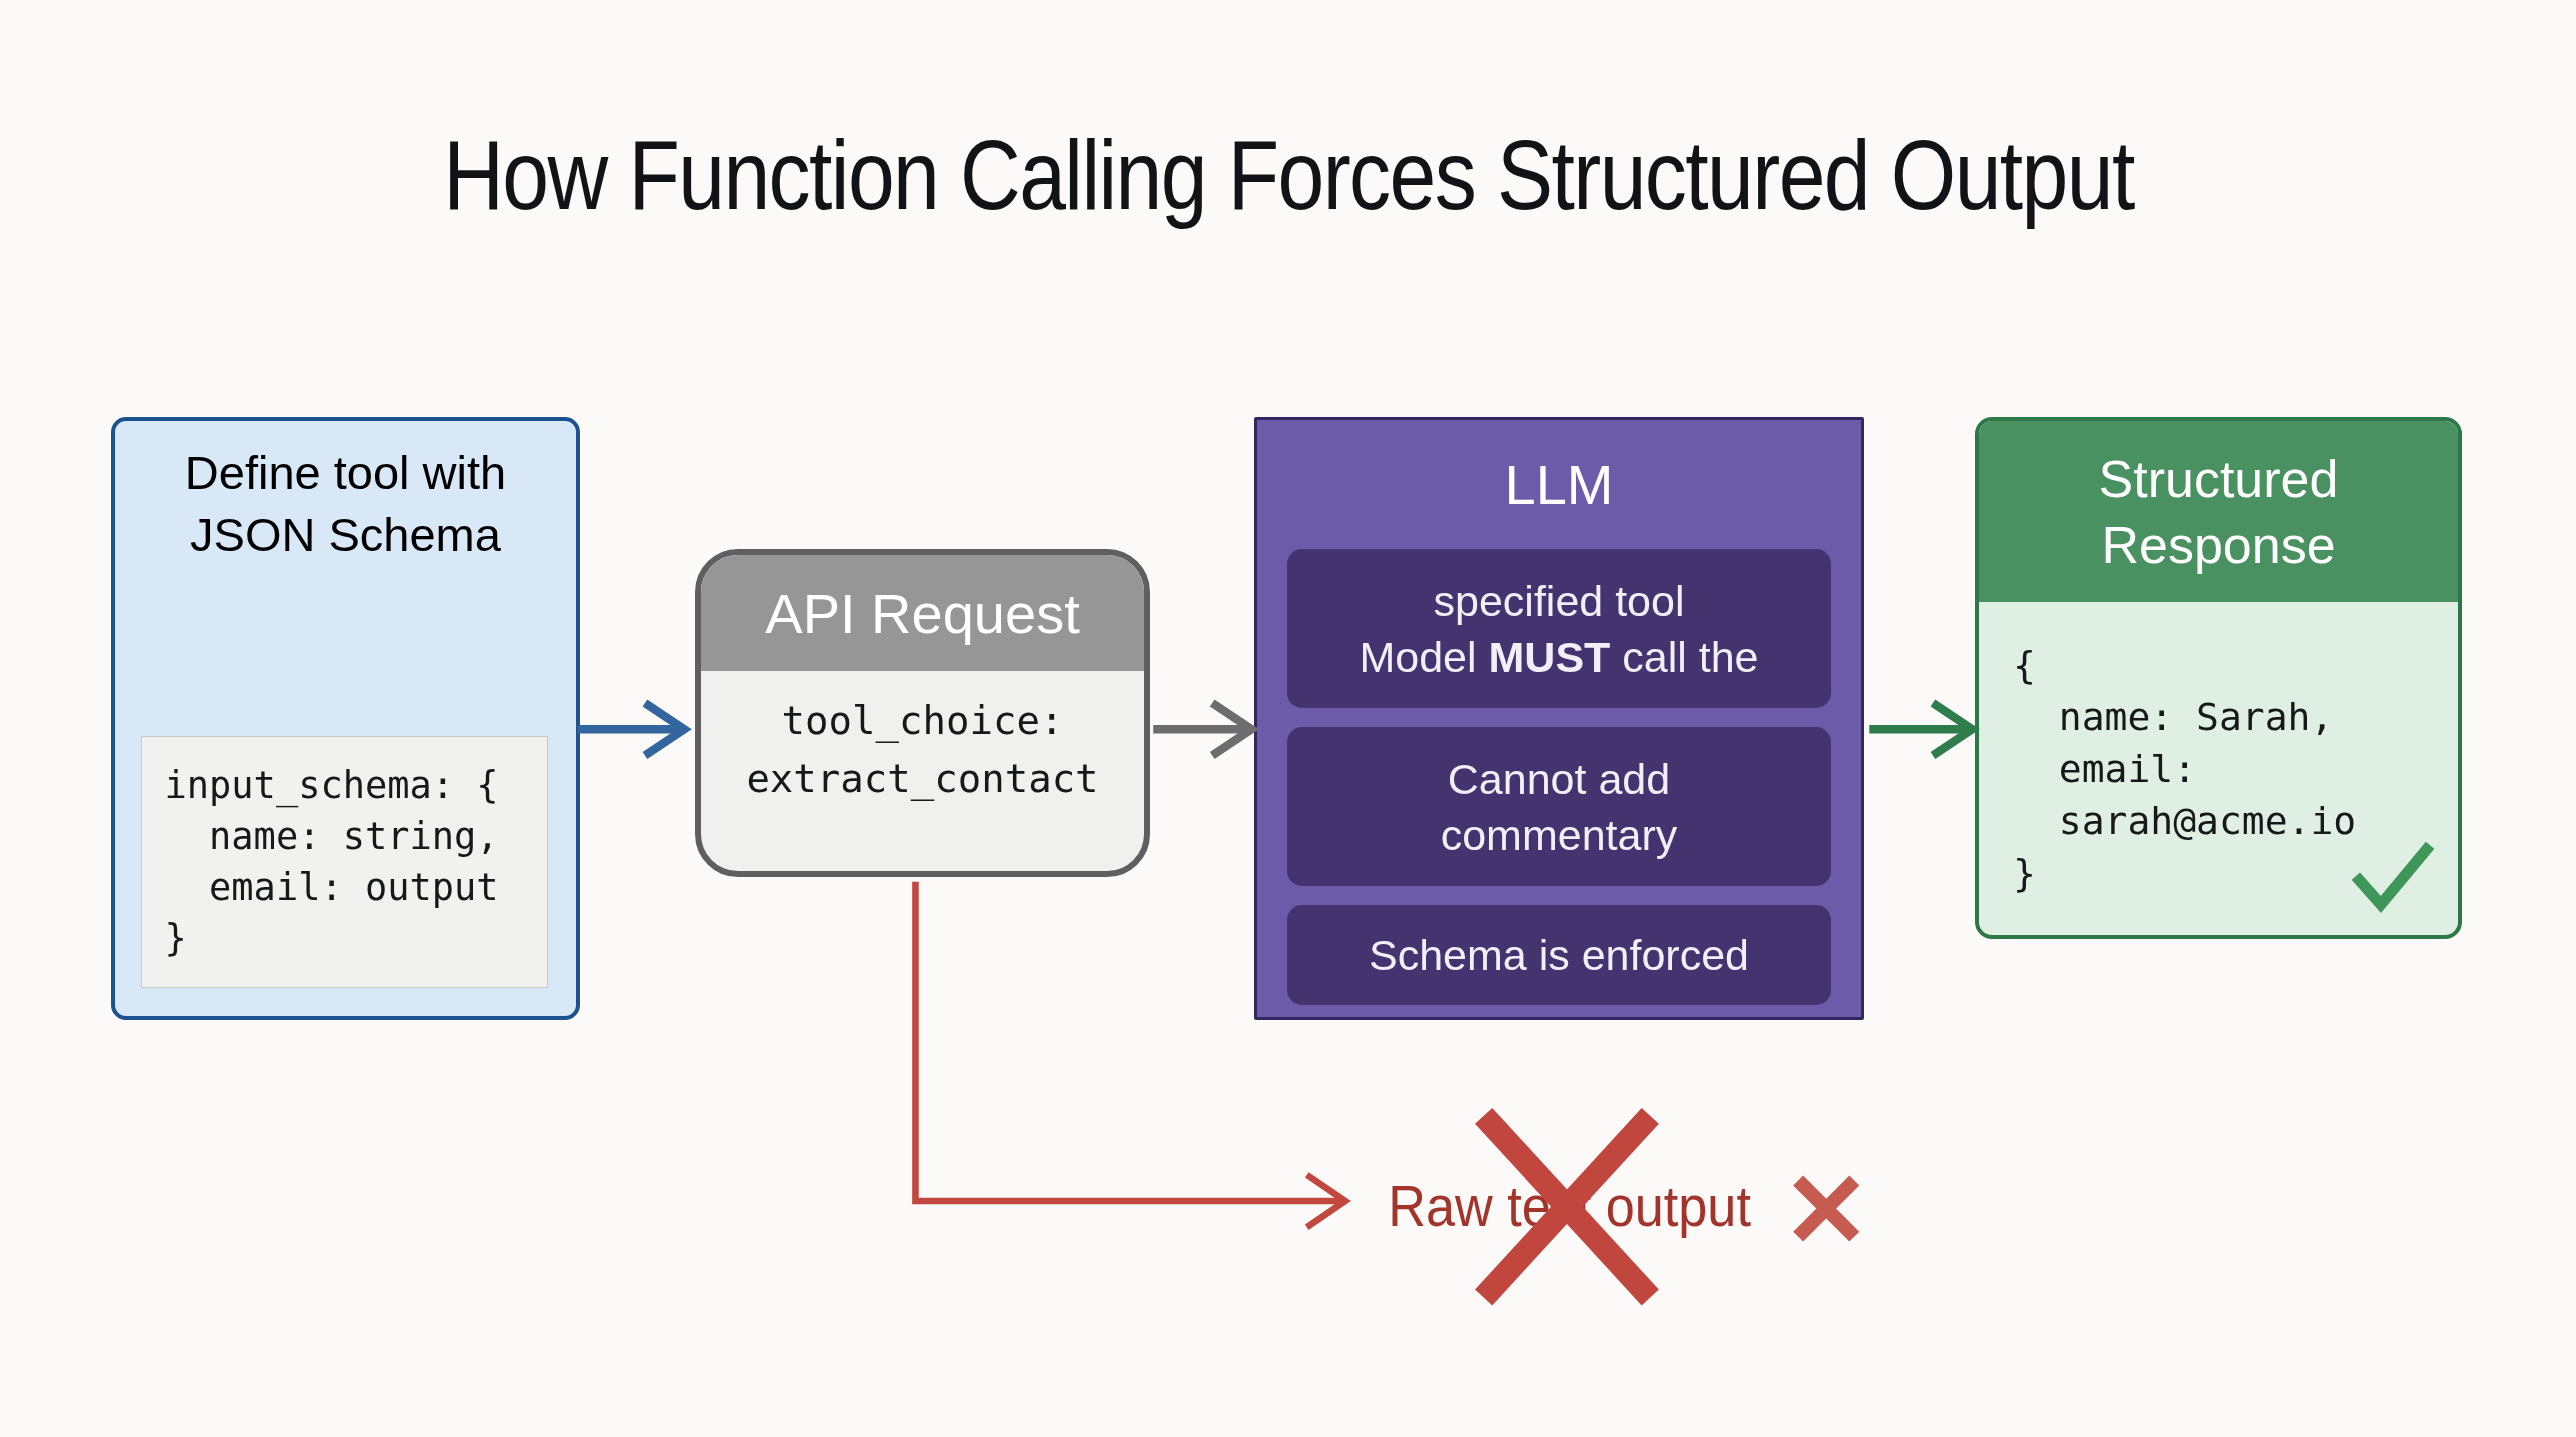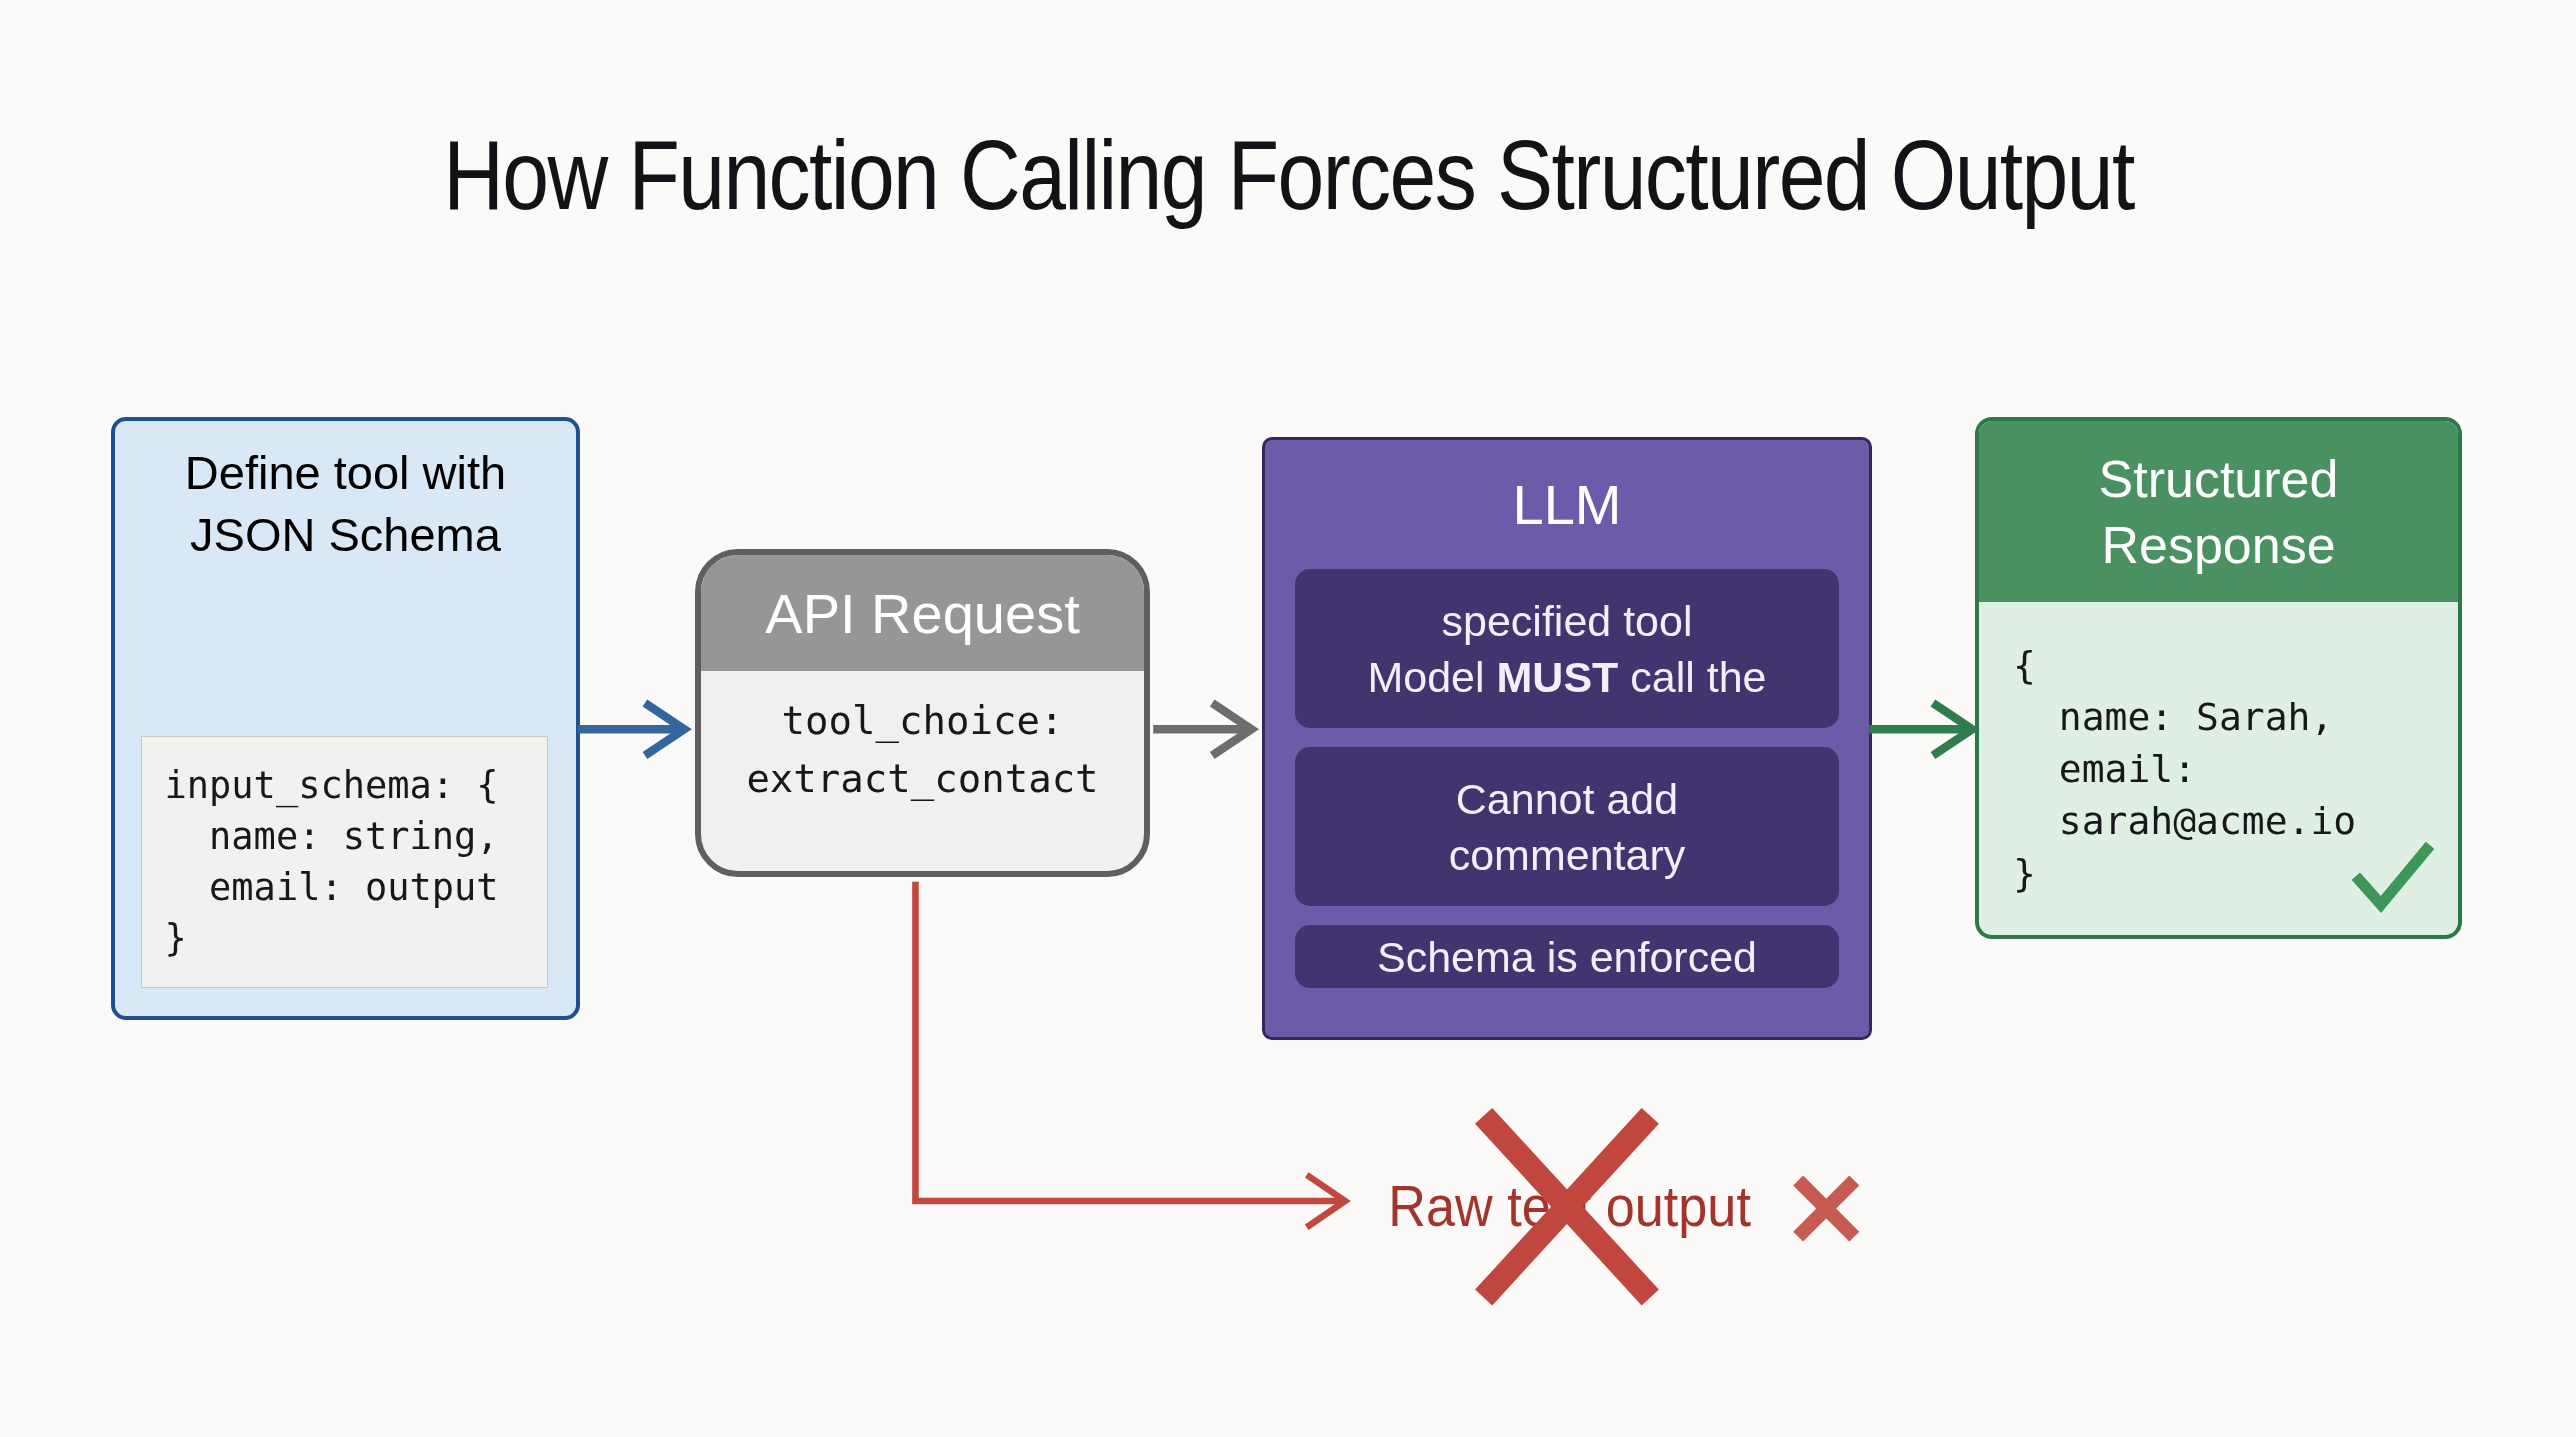--- a/index.html
+++ b/index.html
@@ -29,34 +29,33 @@
   }
   
   .p-gray{left:695px;top:549px;width:455px;height:328px;background:#f0f0ee;border:6.6px solid #5f5f62;border-radius:43px;}
   .p-gray .panel-header{height:116px;background:#969696;font-size:56px;}
   .p-gray .apicode{
     margin-top:20.6px;text-align:center;font-family:"DejaVu Sans Mono",monospace;
     font-size:39px;line-height:58px;color:#17181a;
   }
   
   .p-purple{
-    left:1254px;top:437px;width:610px;height:603px;background:#6b5ba9;
-    border:3.7px solid #34265f;border-radius:10px;display:flex;flex-direction:column;
+    left:1254px;top:417px;width:610px;height:603px;background:#6b5ba9;
+    border:3.7px solid #34265f;border-radius:2px;display:flex;flex-direction:column;
     padding:0 30px 26px;
-    margin-left:8px;
   }
   .p-purple .panel-header{height:129px;background:transparent;font-size:56px;flex:none;}
   .pill{
     background:#43336f;border-radius:15px;color:#f2eff8;font-size:43px;line-height:56px;
     display:flex;flex-direction:column;justify-content:center;text-align:center;flex:none;
   }
   .pill strong{font-weight:700;}
   .pill-1{height:159px;}
   .pill-2{height:159px;margin-top:19px;}
-  .pill-3{height:63px;margin-top:19px;}
+  .pill-3{height:100px;margin-top:19px;}
   
   .p-green{left:1975px;top:417px;width:487px;height:522px;background:#e0efe3;border:4.7px solid #2d7847;border-radius:17px;}
   .p-green .panel-header{height:181px;background:#4a9161;font-size:52px;line-height:66px;text-align:center;padding:0 39px;}
   .p-green .greencode{
     padding:37px 0 0 34px;font-family:"DejaVu Sans Mono",monospace;
     font-size:38px;line-height:52px;color:#17181a;
   }
   .check{position:absolute;right:24px;bottom:20.6px;}
   
   .raw-label{

